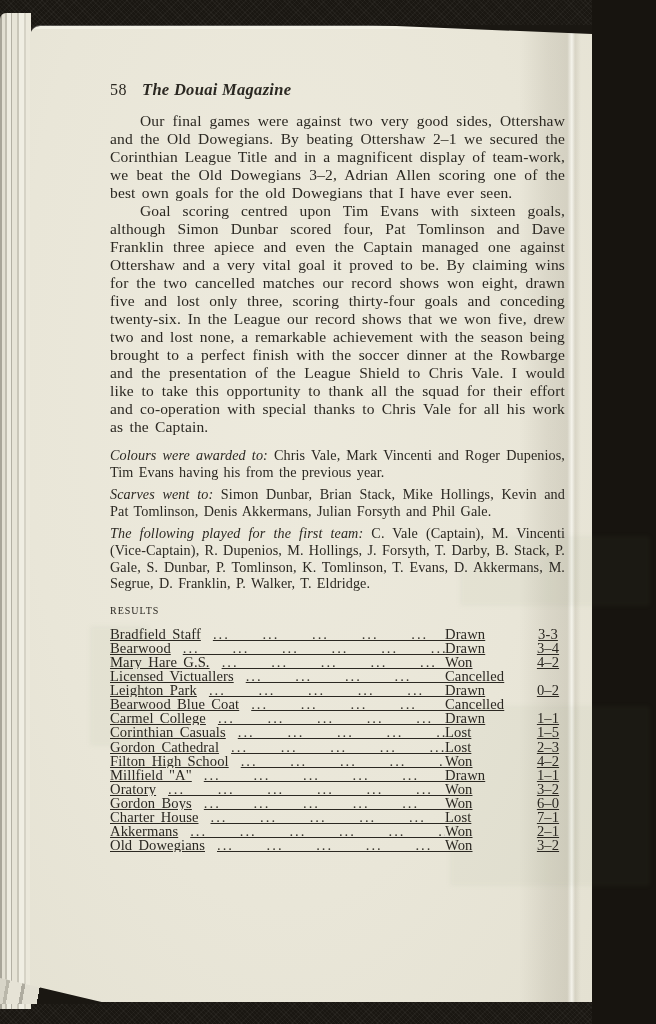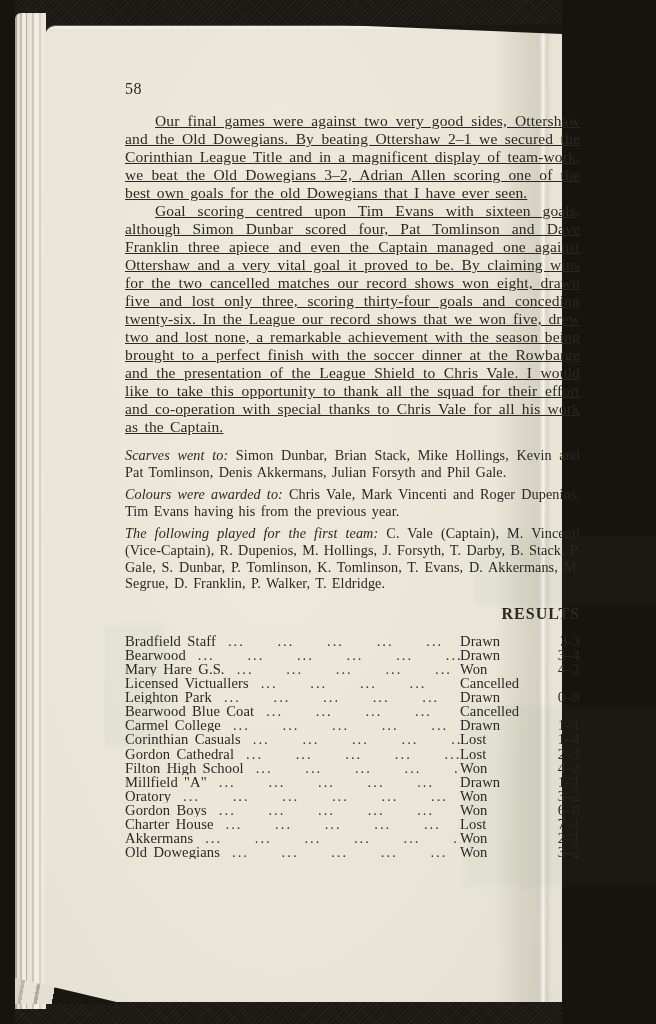--- a/index.html
+++ b/index.html
@@ -2,26 +2,25 @@
 <html><head>
 <meta charset="utf-8">
 <style>
   html,body{margin:0;padding:0;}
   body{
     width:656px;height:1024px;overflow:hidden;
     background:#17140f;
     font-family:"Liberation Serif", serif;
   }
   .photo{
-    position:relative;width:547px;height:1024px;
+    position:relative;width:592px;height:1024px;
     background:
       repeating-linear-gradient(45deg, rgba(255,255,255,.035) 0 1px, transparent 1px 3px),
       repeating-linear-gradient(-45deg, rgba(255,255,255,.03) 0 1px, transparent 1px 4px),
       #1a1712;
-    margin-left: 15px;
   }
   
   .edge-stack{
     position:absolute;left:0;top:13px;bottom:15px;width:31px;
     border-top-left-radius:6px;
     background:linear-gradient(90deg,
       #a8a599 0 2px,#e2dfd2 2px 5px,#c2bfb2 5px 7px,#eeece1 7px 11px,
       #b3b0a4 11px 12px,#e7e4d7 12px 17px,#c9c6b9 17px 19px,#f0eee3 19px 24px,
       #d6d3c6 24px 26px,#ebe8db 26px 31px);
   }
@@ -61,68 +60,69 @@
     color:#2b2822;
   }
   .pagehead{display:flex;align-items:baseline;gap:15px;height:20px;margin-bottom:12px;}
   .pnum{font-size:16px;letter-spacing:.5px;}
   .ptitle{font-size:16.5px;font-style:italic;font-weight:600;letter-spacing:.3px;}
 
   .body-copy p{
     margin:0;font-size:15.5px;line-height:18px;
     text-align:justify;word-spacing:2.2px;letter-spacing:.15px;
   }
-  .body-copy p.indent{text-indent:30px;text-decoration:underline;}
+  .body-copy p.indent{text-indent:30px;}
 
   .notes{margin-top:11px;}
   .note{
     font-size:14.2px;line-height:16.6px;text-align:justify;
     word-spacing:1.6px;letter-spacing:.1px;margin:0 0 6px 0;
   }
   .note .lead{font-style:italic;}
 
   .results-head{
-    text-align:right;font-weight:bold;font-size:16px;
+    text-align:left;font-weight:normal;font-size:10px;
     letter-spacing:1px;margin:13px 0 11px 0;
   }
   .rtable{font-size:14.6px;line-height:14.1px;letter-spacing:.1px;word-spacing:2.5px;}
-  .rrow{display:flex;align-items:baseline;height:14.1px;overflow:hidden;}
+  .rrow{display:flex;align-items:baseline;height:14.1px;overflow:hidden;text-decoration:underline;}
   .team{white-space:nowrap;}
   .leader{
     flex:1;overflow:hidden;white-space:nowrap;
     padding-left:12px;letter-spacing:2px;word-spacing:27px;
     color:#3a372f;
   }
   .result{width:86px;white-space:nowrap;}
-  .score{width:34px;text-align:right;white-space:nowrap;}
+  .score{width:34px;text-align:center;white-space:nowrap;}
 </style>
 </head>
 <body>
 
 <div class="photo">
   <div class="edge-stack"></div>
   <div class="page">
     <div class="ghost g1"></div>
     <div class="ghost g2"></div>
     <div class="ghost g3"></div>
 
     <div class="content">
 
       <div class="pagehead">
         <span class="pnum">58</span>
+        <span class="ptitle">The Douai Magazine</span>
       </div>
 
       <div class="body-copy">
         <p class="indent">Our final games were against two very good sides, Ottershaw and the Old Dowegians. By beating Ottershaw 2–1 we secured the Corinthian League Title and in a magnificent display of team-work, we beat the Old Dowegians 3–2, Adrian Allen scoring one of the best own goals for the old Dowegians that I have ever seen.</p>
         <p class="indent">Goal scoring centred upon Tim Evans with sixteen goals, although Simon Dunbar scored four, Pat Tomlinson and Dave Franklin three apiece and even the Captain managed one against Ottershaw and a very vital goal it proved to be. By claiming wins for the two cancelled matches our record shows won eight, drawn five and lost only three, scoring thirty-four goals and conceding twenty-six. In the League our record shows that we won five, drew two and lost none, a remarkable achievement with the season being brought to a perfect finish with the soccer dinner at the Rowbarge and the presentation of the League Shield to Chris Vale. I would like to take this opportunity to thank all the squad for their effort and co-operation with special thanks to Chris Vale for all his work as the Captain.</p>
       </div>
 
       <div class="notes">
+        <p class="note"><span class="lead">Colours were awarded to:</span> <span>Chris Vale, Mark Vincenti and Roger Dupenios, Tim Evans having his from the previous year.</span></p>
         <p class="note"><span class="lead">Scarves went to:</span> <span>Simon Dunbar, Brian Stack, Mike Hollings, Kevin and Pat Tomlinson, Denis Akkermans, Julian Forsyth and Phil Gale.</span></p>
-        <p class="note"><span class="lead">Colours were awarded to:</span> <span>Chris Vale, Mark Vincenti and Roger Dupenios, Tim Evans having his from the previous year.</span></p>
         <p class="note"><span class="lead">The following played for the first team:</span> <span>C. Vale (Captain), M. Vincenti (Vice-Captain), R. Dupenios, M. Hollings, J. Forsyth, T. Darby, B. Stack, P. Gale, S. Dunbar, P. Tomlinson, K. Tomlinson, T. Evans, D. Akkermans, M. Segrue, D. Franklin, P. Walker, T. Eldridge.</span></p>
       </div>
 
       <div class="results-head">RESULTS</div>
 
       <div class="rtable">
   <div class="rrow">
     <span class="team">Bradfield Staff</span>
     <span class="leader">... ... ... ... ... ... ... ...</span>
     <span class="result">Drawn</span>
@@ -147,42 +147,42 @@
     <span class="team">Licensed Victuallers</span>
     <span class="leader">... ... ... ... ... ... ... ...</span>
     <span class="result">Cancelled</span>
     <span class="score"></span>
   </div>
 
   <div class="rrow">
     <span class="team">Leighton Park</span>
     <span class="leader">... ... ... ... ... ... ... ...</span>
     <span class="result">Drawn</span>
-    <span class="score">0–8</span>
+    <span class="score">0–2</span>
   </div>
 
   <div class="rrow">
     <span class="team">Bearwood Blue Coat</span>
     <span class="leader">... ... ... ... ... ... ... ...</span>
     <span class="result">Cancelled</span>
     <span class="score"></span>
   </div>
 
   <div class="rrow">
     <span class="team">Carmel College</span>
     <span class="leader">... ... ... ... ... ... ... ...</span>
     <span class="result">Drawn</span>
     <span class="score">1–1</span>
   </div>
 
   <div class="rrow">
     <span class="team">Corinthian Casuals</span>
     <span class="leader">... ... ... ... ... ... ... ...</span>
     <span class="result">Lost</span>
-    <span class="score">1–4</span>
+    <span class="score">1–5</span>
   </div>
 
   <div class="rrow">
     <span class="team">Gordon Cathedral</span>
     <span class="leader">... ... ... ... ... ... ... ...</span>
     <span class="result">Lost</span>
     <span class="score">2–3</span>
   </div>
 
   <div class="rrow">

